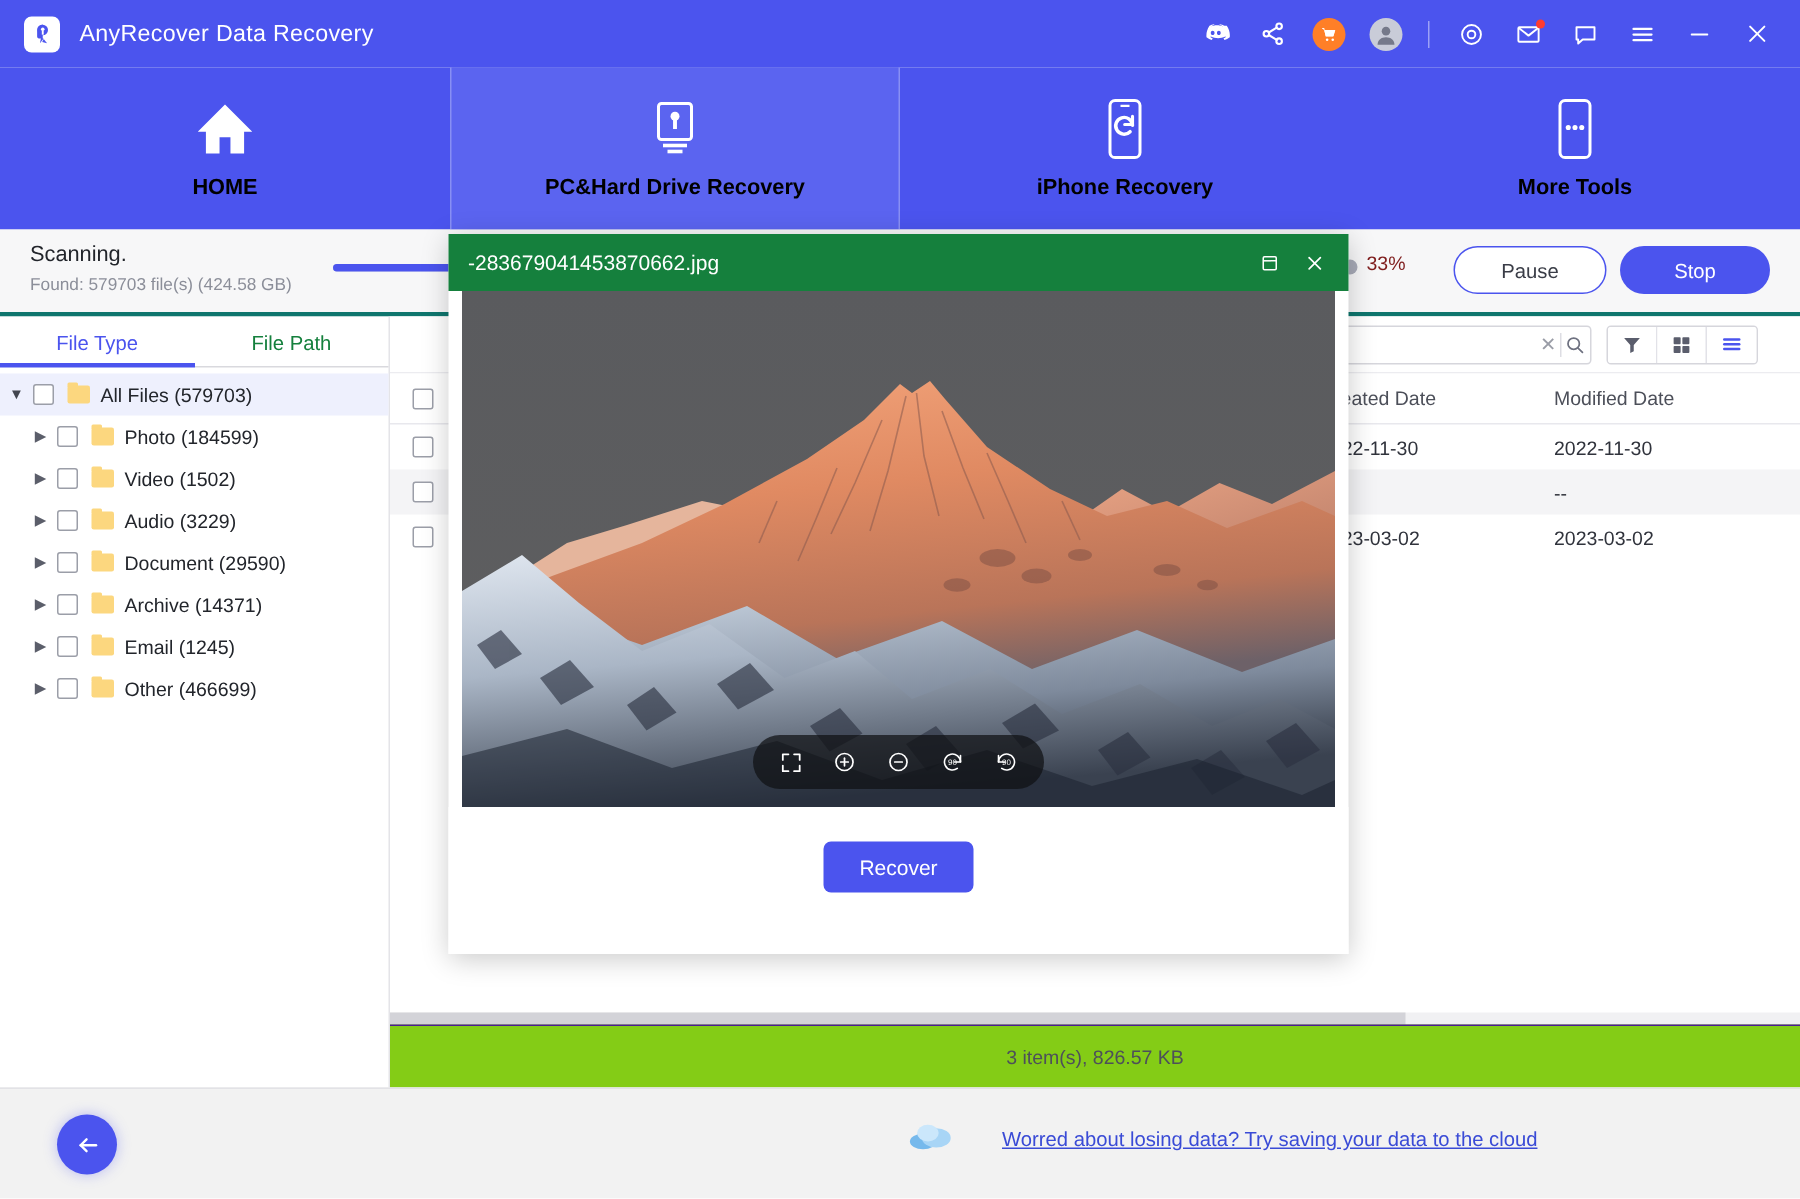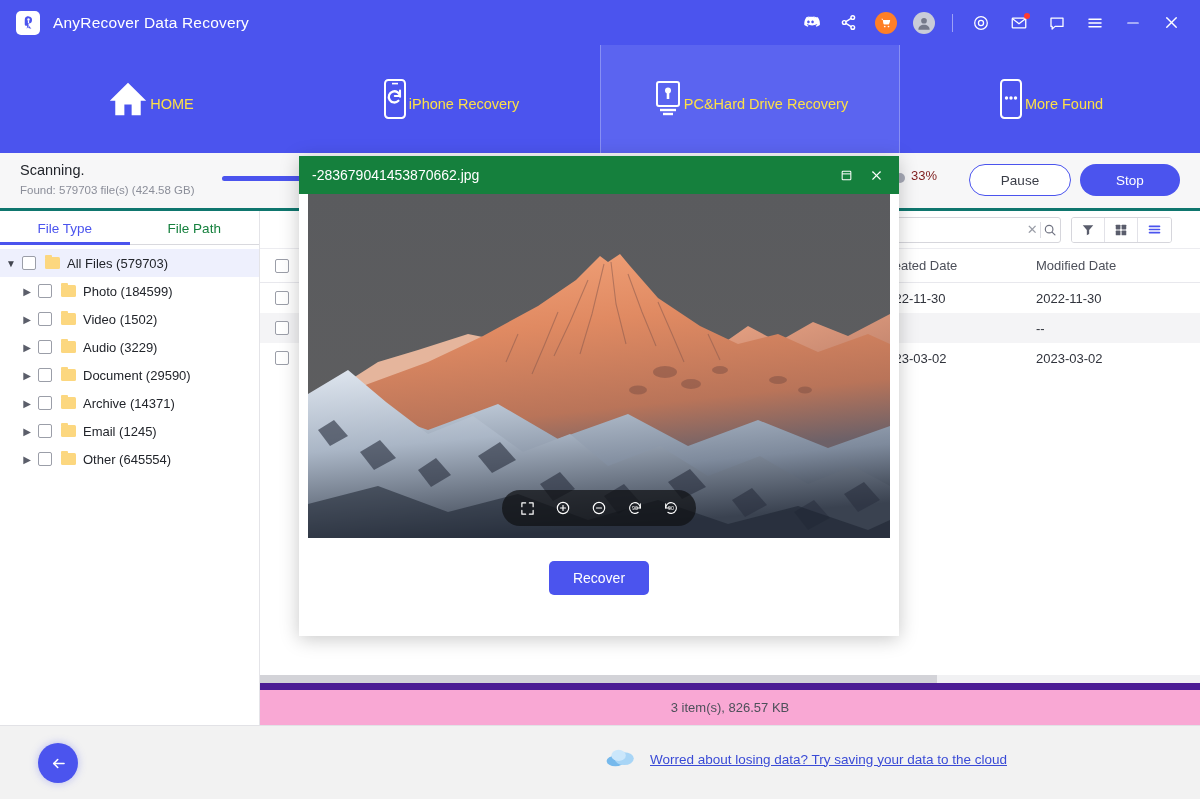--- a/index.html
+++ b/index.html
@@ -61,23 +61,23 @@
   }
 
   
   .navbar {
     position: absolute; top: 45px; left: 0;
     width: 1200px; height: 108px;
     background: #4b54ee;
     display: flex;
   }
   .nav-item {
-    flex: 1; display: flex; flex-direction: row;
+    flex: 1; display: flex; flex-direction: column;
     align-items: center; justify-content: center;
-    color: #fde047; cursor: pointer; position: relative;
+    color: #000000; cursor: pointer; position: relative; font-weight: bold;
   }
   .nav-item.active { background: #5b64f0; }
   .nav-item.active::before,
   .nav-item.active::after {
     content: ""; position: absolute; top: 0; bottom: 0; width: 1px;
     background: rgba(255,255,255,.28);
   }
   .nav-item.active::before { left: 0; }
   .nav-item.active::after { right: 0; }
   .nav-icon { height: 42px; display: flex; align-items: center; justify-content: center; }
@@ -229,42 +229,42 @@
   .hscroll-track {
     position: absolute; left: 0; bottom: 42px; width: 940px; height: 8px;
     background: #f1f1f3;
   }
   .hscroll-thumb {
     height: 8px; width: 72%; background: #d3d3d8;
   }
   .status-line {
     position: absolute; left: 0; bottom: 0; width: 940px; height: 42px;
     display: flex; align-items: center; justify-content: center;
-    font-size: 13px; color: #4d505a; background: #f9a8d4;
-    border-top: 7px solid #4c1d95;
+    font-size: 13px; color: #4d505a; background: #84cc16;
+    border-top: 1px solid #4c1d95;
   }
 
   
   .bottombar {
     position: absolute; left: 0; bottom: 0; width: 1200px; height: 74px;
     background: #f2f2f2; border-top: 1px solid #e2e2e6;
   }
   .back-btn {
     position: absolute; left: 38px; top: 17px;
     width: 40px; height: 40px; border-radius: 50%;
     background: #4b54ee; color: #fff; cursor: pointer;
     display: flex; align-items: center; justify-content: center;
     box-shadow: 0 0 9px rgba(75,84,238,.35);
   }
   .cloud-promo {
     position: absolute; left: 605px; top: 20px;
     display: flex; align-items: center; gap: 13px;
   }
   .promo-link {
-    font-size: 13.5px; color: #3a4bd6; text-decoration: underline; cursor: pointer;
+    font-size: 13.5px; color: #3a4bd6; text-decoration: underline; cursor: pointer; margin-left: 18px;
   }
 
   
   .modal {
     position: absolute; left: 299px; top: 156px;
     width: 600px; height: 480px;
     background: #ffffff;
     box-shadow: 0 3px 18px rgba(0,0,0,.22);
   }
   .modal-title {
@@ -406,55 +406,55 @@
 
     <div class="nav-item">
       <div class="nav-icon">
         <svg width="44" height="40" viewBox="0 0 48 44" fill="#ffffff">
           <path d="M24 4 L44 24 H38 V40 H28 V28 H20 V40 H10 V24 H4 Z"></path>
         </svg>
       </div>
       <div class="nav-label">HOME</div>
     </div>
 
-    <div class="nav-item">
-      <div class="nav-icon">
-        <svg width="28" height="42" viewBox="0 0 28 42" fill="none" stroke="#ffffff" stroke-width="2">
-          <rect x="4" y="2" width="20" height="38" rx="3.4"></rect>
-          <line x1="11" y1="5.6" x2="17" y2="5.6" stroke-width="1.6"></line>
-          <path d="M19 18.5a5.6 5.6 0 1 0-1.6 4.3" stroke-width="2.3" stroke-linecap="round"></path>
-          <path d="M19 12.6v5.4h-5.2" stroke-width="2.1" stroke-linecap="round" stroke-linejoin="round"></path>
-        </svg>
-      </div>
-      <div class="nav-label">iPhone Recovery</div>
-    </div>
-
     <div class="nav-item active">
       <div class="nav-icon">
         <svg width="32" height="40" viewBox="0 0 32 40" fill="none" stroke="#ffffff" stroke-width="2">
           <rect x="5" y="3" width="22" height="24" rx="2"></rect>
           <line x1="8" y1="31" x2="24" y2="31" stroke-width="2.4"></line>
           <line x1="11" y1="35" x2="21" y2="35" stroke-width="2.4"></line>
           <circle cx="16" cy="11.5" r="3" fill="#ffffff" stroke="none"></circle>
           <rect x="14.7" y="13" width="2.6" height="7" fill="#ffffff" stroke="none"></rect>
         </svg>
       </div>
       <div class="nav-label">PC&amp;Hard Drive Recovery</div>
     </div>
 
     <div class="nav-item">
       <div class="nav-icon">
         <svg width="28" height="42" viewBox="0 0 28 42" fill="none" stroke="#ffffff" stroke-width="2">
           <rect x="4" y="2" width="20" height="38" rx="3.4"></rect>
+          <line x1="11" y1="5.6" x2="17" y2="5.6" stroke-width="1.6"></line>
+          <path d="M19 18.5a5.6 5.6 0 1 0-1.6 4.3" stroke-width="2.3" stroke-linecap="round"></path>
+          <path d="M19 12.6v5.4h-5.2" stroke-width="2.1" stroke-linecap="round" stroke-linejoin="round"></path>
+        </svg>
+      </div>
+      <div class="nav-label">iPhone Recovery</div>
+    </div>
+
+    <div class="nav-item">
+      <div class="nav-icon">
+        <svg width="28" height="42" viewBox="0 0 28 42" fill="none" stroke="#ffffff" stroke-width="2">
+          <rect x="4" y="2" width="20" height="38" rx="3.4"></rect>
           <circle cx="9.5" cy="20" r="1.7" fill="#ffffff" stroke="none"></circle>
           <circle cx="14" cy="20" r="1.7" fill="#ffffff" stroke="none"></circle>
           <circle cx="18.5" cy="20" r="1.7" fill="#ffffff" stroke="none"></circle>
         </svg>
       </div>
-      <div class="nav-label">More Found</div>
+      <div class="nav-label">More Tools</div>
     </div>
   </div>
 
   <div class="scanbar">
     <div class="scan-title">Scanning.</div>
     <div class="scan-sub">Found: 579703 file(s) (424.58 GB)</div>
   </div>
   <div class="progress-track">
     <div class="progress-fill"></div>
   </div>
@@ -511,21 +511,21 @@
       <div class="tree-row tree-indent-1">
         <span class="tree-caret">▶</span>
         <span class="cbx"></span>
         <span class="folder"></span>
         <span>Email (1245)</span>
       </div>
       <div class="tree-row tree-indent-1">
         <span class="tree-caret">▶</span>
         <span class="cbx"></span>
         <span class="folder"></span>
-        <span>Other (645554)</span>
+        <span>Other (466699)</span>
       </div>
     </div>
   </div>
 
   <div class="main">
 
     <div class="toolbar">
       <div class="search-box">
         <input class="search-input" type="text" placeholder="" style="">
         <span class="search-x">✕</span>

